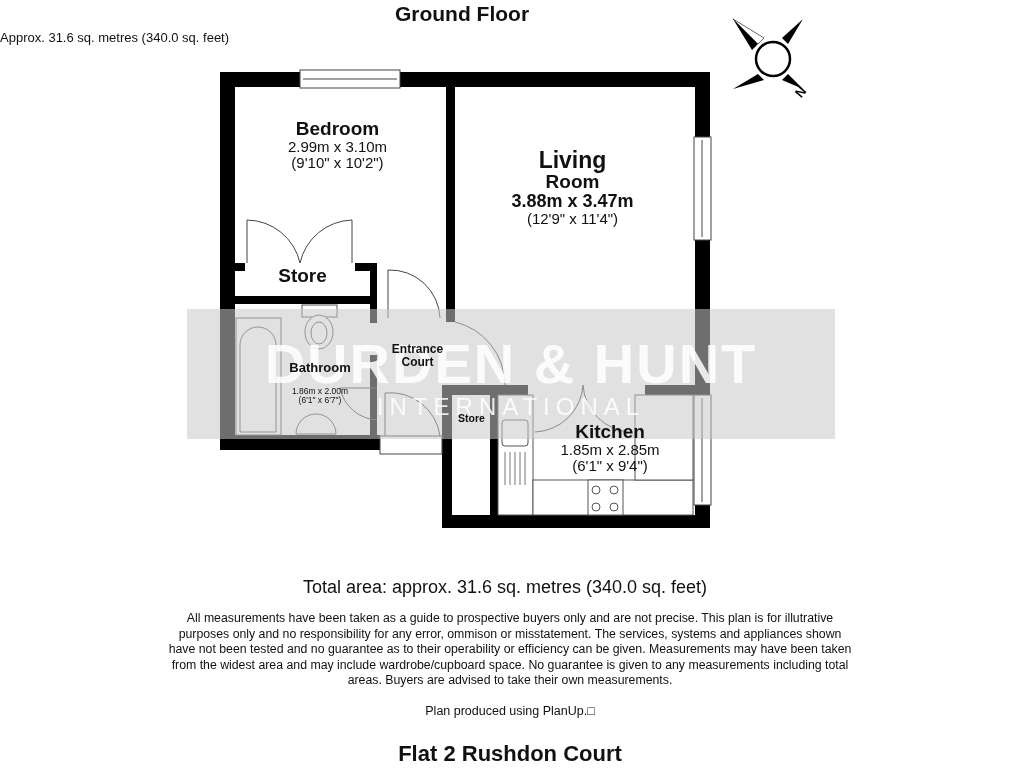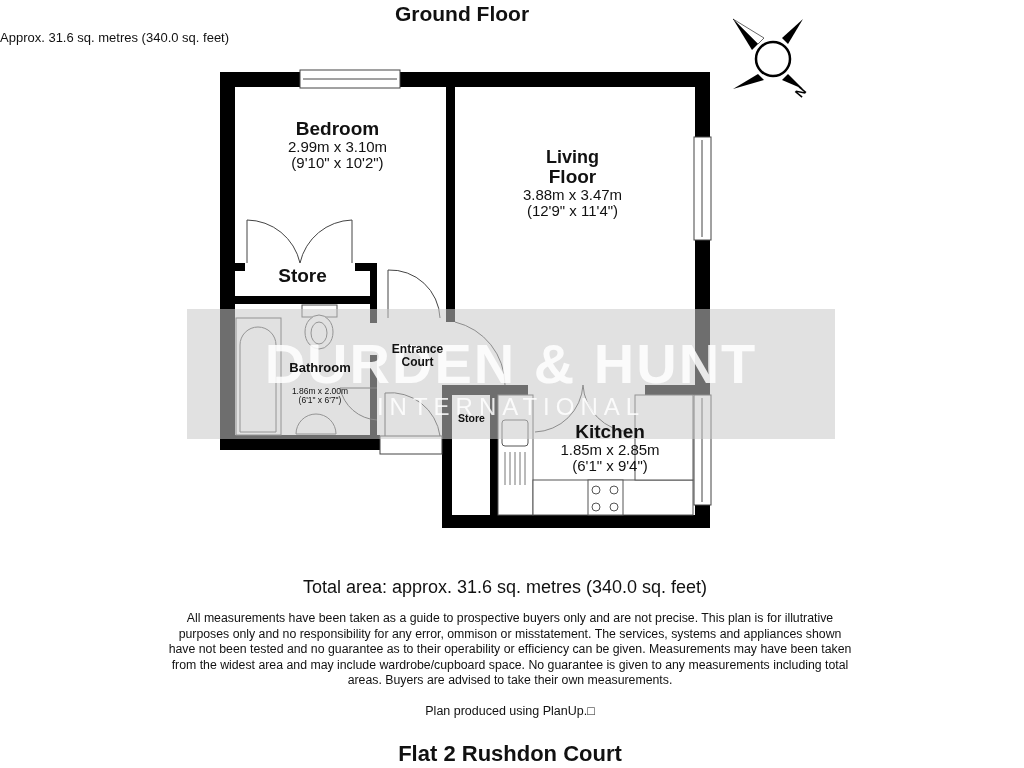--- a/index.html
+++ b/index.html
@@ -133,23 +133,23 @@
   <text x="70" y="86" font-size="13" font-weight="bold" transform="rotate(-50 70 82)" font-family="Liberation Sans, sans-serif">N</text>
 </svg>
 
 <div class="label" style="left:255px; top:119px; width:165px;">
   <div class="rname" style="font-size:19px;">Bedroom</div>
   <div class="dims" style="font-size:15px;">2.99m x 3.10m</div>
   <div class="dims" style="font-size:15px;">(9'10" x 10'2")</div>
 </div>
 
 <div class="label" style="left:490px; top:148px; width:165px;">
-  <div class="rname" style="font-size:18px;">Living</div>
-  <div class="rname" style="font-size:19px;">Floor</div>
-  <div class="dims" style="font-size:15px;">3.88m x 3.47m</div>
+  <div class="rname" style="font-size:23px;">Living</div>
+  <div class="rname" style="font-size:19px;">Room</div>
+  <div class="dims" style="font-size:18px;font-weight:bold;">3.88m x 3.47m</div>
   <div class="dims" style="font-size:15px;">(12'9" x 11'4")</div>
 </div>
 
 <div class="label rname" style="left:255px; top:266px; width:95px; font-size:19px;">Store</div>
 
 <div class="label rname" style="left:380px; top:343px; width:75px; font-size:12px; font-weight:bold;">
   <div>Entrance</div>
   <div>Court</div>
 </div>
 

